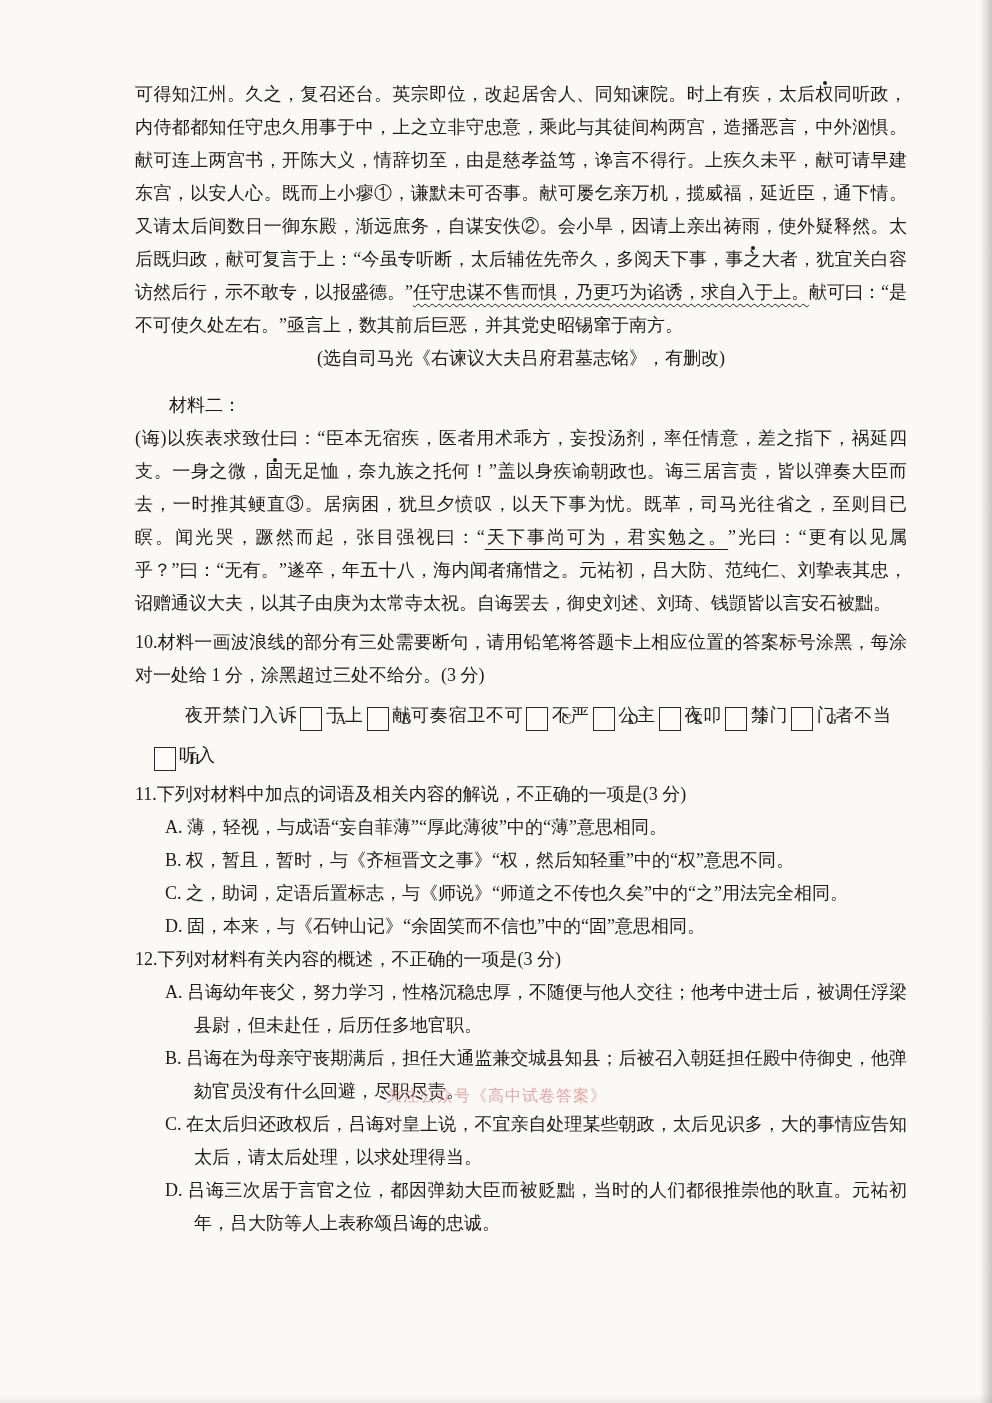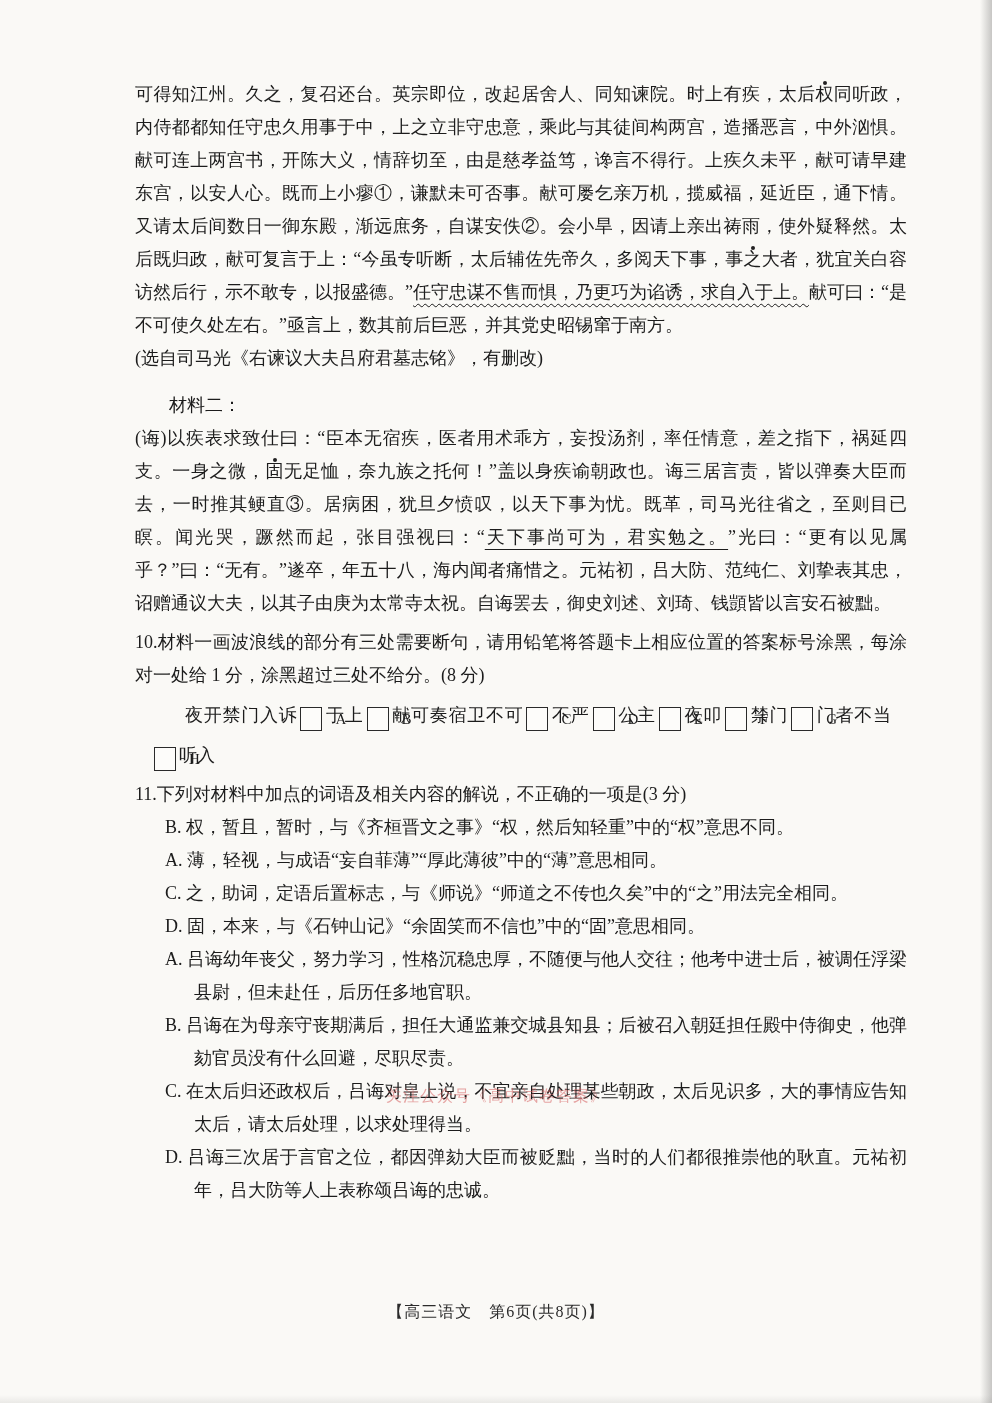--- a/index.html
+++ b/index.html
@@ -25,21 +25,21 @@
   .content {
     position: absolute;
     left: 135px;
     top: 78px;
     width: 772px;
     font-size: 18px;
     line-height: 33px;
     text-align: justify;
   }
   .content p { margin: 0; }
-  .attribution { text-align: left; }
+  .attribution { text-align: center; }
   .indent { text-indent: 34px; }
   .mt-md { margin-top: 14px !important; }
   .mt-sm { margin-top: 6px !important; }
   
   .em { position: relative; }
   .em::after {
     content: ""; position: absolute; left: 50%; top: -3px;
     width: 4px; height: 4px; border-radius: 50%;
     background: #222; transform: translateX(-50%);
   }
@@ -102,37 +102,37 @@
     <p class="para"><span>可得知江州。久之，复召还台。英宗即位，改起居舍人、同知谏院。时上有疾，太后</span><span class="em">权</span><span>同听政，内侍都都知任守忠久用事于中，上之立非守忠意，乘此与其徒间构两宫，造播恶言，中外汹惧。献可连上两宫书，开陈大义，情辞切至，由是慈孝益笃，谗言不得行。上疾久未平，献可请早建东宫，以安人心。既而上小瘳①，谦默未可否事。献可屡乞亲万机，揽威福，延近臣，通下情。又请太后间数日一御东殿，渐远庶务，自谋安佚②。会小旱，因请上亲出祷雨，使外疑释然。太后既归政，献可复言于上：“今虽专听断，太后辅佐先帝久，多阅天下事，事</span><span class="em">之</span><span>大者，犹宜关白容访然后行，示不敢专，以报盛德。”</span><span class="wavy">任守忠谋不售而惧，乃更巧为谄诱，求自入于上。</span><span>献可曰：“是不可使久处左右。”亟言上，数其前后巨恶，并其党史昭锡窜于南方。</span></p>
 
     <p class="attribution">(选自司马光《右谏议大夫吕府君墓志铭》，有删改)</p>
 
     <p class="indent mt-md">材料二：</p>
 
     <p class="para"><span>(诲)以疾表求致仕曰：“臣本无宿疾，医者用术乖方，妄投汤剂，率任情意，差之指下，祸延四支。一身之微，</span><span class="em">固</span><span>无足恤，奈九族之托何！”盖以身疾谕朝政也。诲三居言责，皆以弹奏大臣而去，一时推其鲠直③。居病困，犹旦夕愤叹，以天下事为忧。既革，司马光往省之，至则目已瞑。闻光哭，蹶然而起，张目强视曰：“</span><span class="uline">天下事尚可为，君实勉之。</span><span>”光曰：“更有以见属乎？”曰：“无有。”遂卒，年五十八，海内闻者痛惜之。元祐初，吕大防、范纯仁、刘挚表其忠，诏赠通议大夫，以其子由庚为太常寺太祝。自诲罢去，御史刘述、刘琦、钱顗皆以言安石被黜。</span></p>
 
 
 
-    <p class="mt-sm">10.材料一画波浪线的部分有三处需要断句，请用铅笔将答题卡上相应位置的答案标号涂黑，每涂对一处给 1 分，涂黑超过三处不给分。(8 分)</p>
+    <p class="mt-sm">10.材料一画波浪线的部分有三处需要断句，请用铅笔将答题卡上相应位置的答案标号涂黑，每涂对一处给 1 分，涂黑超过三处不给分。(3 分)</p>
 
     <p class="indent q10-row"><span>夜开禁门入诉</span><span class="box">A</span><span>于上</span><span class="box">B</span><span>献可奏宿卫不可</span><span class="box">C</span><span>不严</span><span class="box">D</span><span>公主</span><span class="box">E</span><span>夜叩</span><span class="box">F</span><span>禁门</span><span class="box">G</span><span>门者不当</span><span class="box">H</span><span>听入</span></p>
 
     <p>11.下列对材料中加点的词语及相关内容的解说，不正确的一项是(3 分)</p>
+    <p class="option">A. 薄，轻视，与成语“妄自菲薄”“厚此薄彼”中的“薄”意思相同。</p>
     <p class="option">B. 权，暂且，暂时，与《齐桓晋文之事》“权，然后知轻重”中的“权”意思不同。</p>
-    <p class="option">A. 薄，轻视，与成语“妄自菲薄”“厚此薄彼”中的“薄”意思相同。</p>
     <p class="option">C. 之，助词，定语后置标志，与《师说》“师道之不传也久矣”中的“之”用法完全相同。</p>
     <p class="option">D. 固，本来，与《石钟山记》“余固笑而不信也”中的“固”意思相同。</p>
 
+    <p>12.下列对材料有关内容的概述，不正确的一项是(3 分)</p>
     <p class="option">A. 吕诲幼年丧父，努力学习，性格沉稳忠厚，不随便与他人交往；他考中进士后，被调任浮梁县尉，但未赴任，后历任多地官职。</p>
     <p class="option">B. 吕诲在为母亲守丧期满后，担任大通监兼交城县知县；后被召入朝廷担任殿中侍御史，他弹劾官员没有什么回避，尽职尽责。</p>
     <p class="option">C. 在太后归还政权后，吕诲对皇上说，不宜亲自处理某些朝政，太后见识多，大的事情应告知太后，请太后处理，以求处理得当。</p>
     <p class="option">D. 吕诲三次居于言官之位，都因弹劾大臣而被贬黜，当时的人们都很推崇他的耿直。元祐初年，吕大防等人上表称颂吕诲的忠诚。</p>
 
   </div>
 
   <div class="watermark">关注公众号《高中试卷答案》</div>
 
-  <div class="footer">【高三语文　第6页(共8页)】</div>
 
   <div class="scan-edge-right"></div>
   <div class="scan-edge-bottom"></div>
 
 </div>
 
 </body></html>

